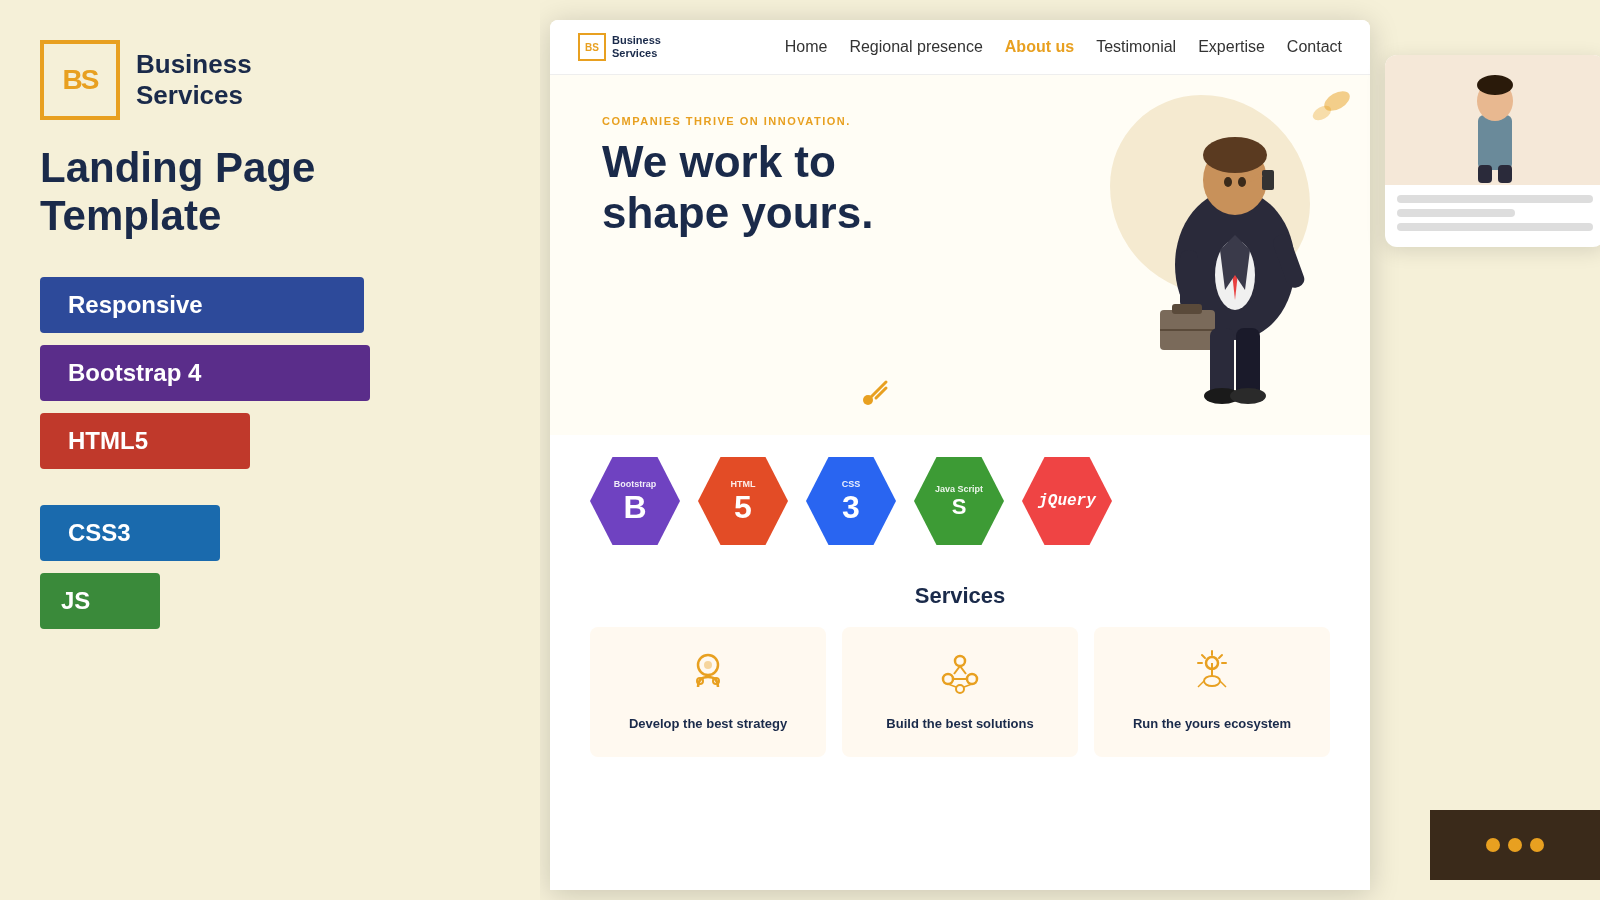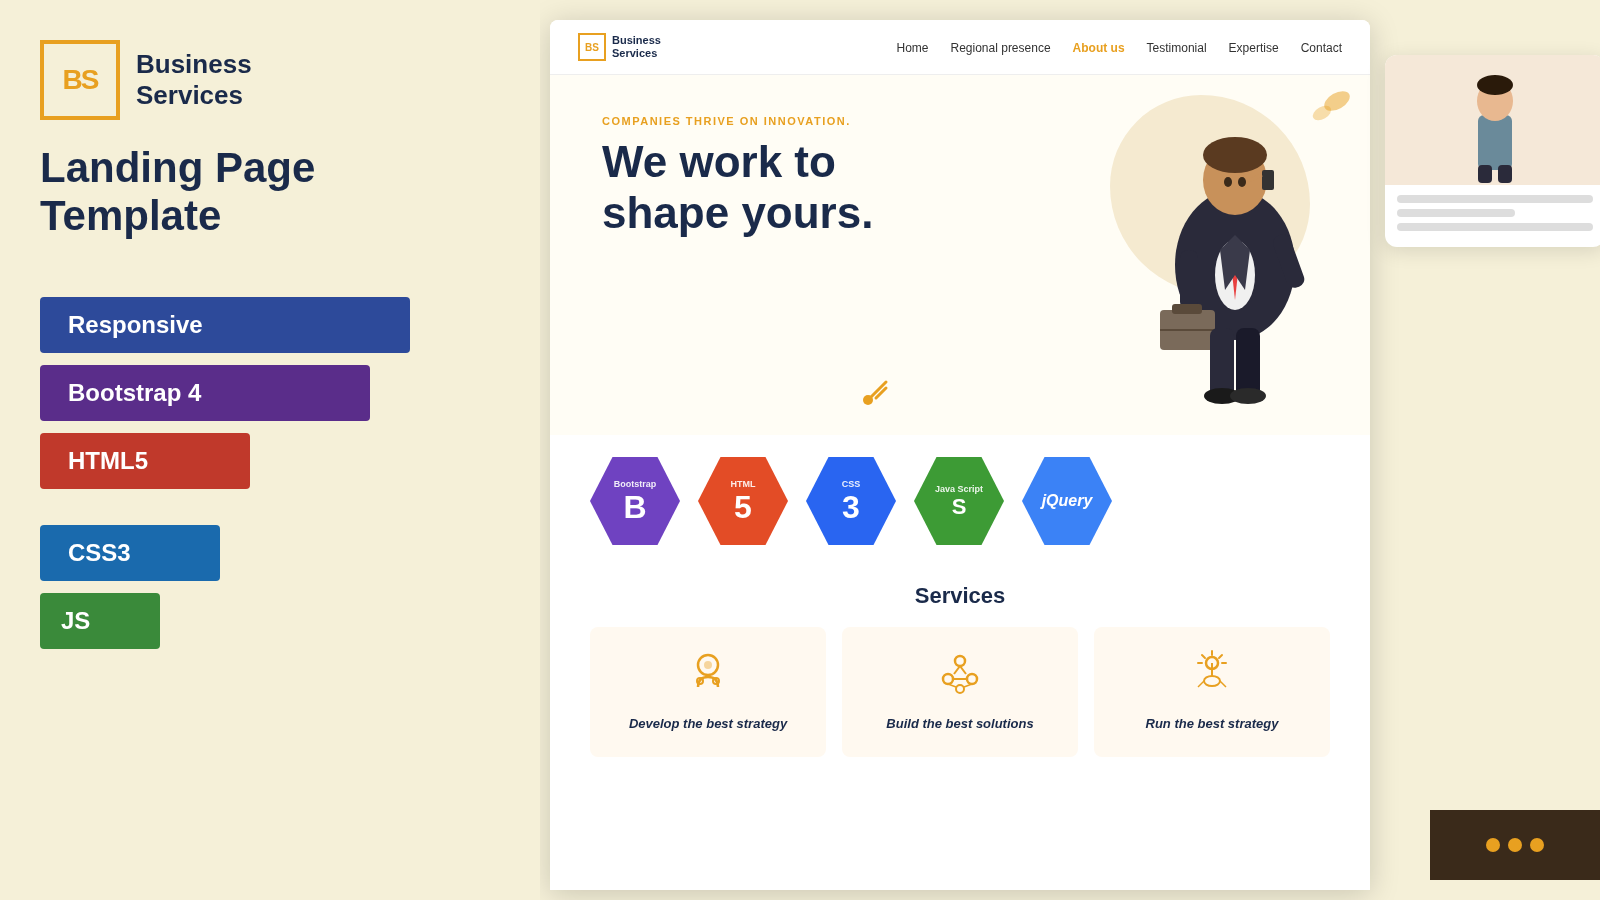--- a/index.html
+++ b/index.html
@@ -65,21 +65,21 @@
     .badge {
       display: inline-block;
       padding: 14px 28px;
       font-size: 24px;
       font-weight: 600;
       color: white;
       border-radius: 4px;
       margin-bottom: 12px;
     }
 
-    .badge-responsive { background: #2d4a9a; width: 370px; margin-top: 20px; }
+    .badge-responsive { background: #2d4a9a; width: 324px; }
     .badge-bootstrap { background: #5a2d8a; width: 330px; }
     .badge-html5 { background: #c0392b; width: 210px; }
     .badge-css3 { background: #1a6aad; width: 180px; margin-top: 24px; }
     .badge-js { background: #3a8a3a; width: 120px; padding-left: 21px; }
 
     
     .right-panel {
       flex: 1;
       display: flex;
       align-items: stretch;
@@ -138,21 +138,21 @@
       line-height: 1.2;
     }
 
     .nav-links {
       display: flex;
       gap: 22px;
       list-style: none;
     }
 
     .nav-links li a {
-      font-size: 12px;
+      font-size: 16px;
       color: #333;
       text-decoration: none;
       font-weight: 500;
     }
 
     .nav-links li a.active {
       color: #e8a020;
       font-weight: 700;
     }
 
@@ -254,21 +254,20 @@
       font-size: 22px;
       font-weight: 700;
       color: #1a2a4a;
       text-align: center;
       margin-bottom: 18px;
     }
 
     .services-cards {
       display: flex;
       gap: 16px;
-      font-style: italic;
     }
 
     .service-card {
       flex: 1;
       background: #fff9f0;
       border-radius: 8px;
       padding: 22px 16px 18px 16px;
       display: flex;
       flex-direction: column;
       align-items: center;
@@ -465,21 +464,21 @@
       <div class="tech-icon hex" style="background:#2965f1;">
         <div class="icon-label">CSS</div>
         <div class="icon-main">3</div>
       </div>
 
       <div class="tech-icon hex" style="background:#3d9b35;">
         <div class="icon-label">Java Script</div>
         <div class="icon-main" style="font-size:22px;">S</div>
       </div>
 
-      <div class="tech-icon hex" style="background:#3b82f6;">
+      <div class="tech-icon hex" style="background:#ef4444;font-family:Liberation Mono, monospace;">
         <div class="icon-main" style="font-size:16px; font-style:italic;">jQuery</div>
       </div>
     </div>
 
     <div class="services-section">
       <div class="services-title">Services</div>
       <div class="services-cards">
 
         <div class="service-card">
           <div class="service-icon">
@@ -520,21 +519,21 @@
               <line x1="24" y1="6" x2="24" y2="2" stroke="#e8a020" stroke-width="2" stroke-linecap="round"></line>
               <line x1="31" y1="9" x2="34" y2="6" stroke="#e8a020" stroke-width="2" stroke-linecap="round"></line>
               <line x1="17" y1="9" x2="14" y2="6" stroke="#e8a020" stroke-width="2" stroke-linecap="round"></line>
               <line x1="34" y1="14" x2="38" y2="14" stroke="#e8a020" stroke-width="2" stroke-linecap="round"></line>
               <line x1="14" y1="14" x2="10" y2="14" stroke="#e8a020" stroke-width="2" stroke-linecap="round"></line>
               <ellipse cx="24" cy="32" rx="8" ry="5" stroke="#e8a020" stroke-width="2" fill="none"></ellipse>
               <line x1="16" y1="32" x2="10" y2="38" stroke="#e8a020" stroke-width="1.5"></line>
               <line x1="32" y1="32" x2="38" y2="38" stroke="#e8a020" stroke-width="1.5"></line>
             </svg>
           </div>
-          <div class="service-label">Run the best strategy</div>
+          <div class="service-label">Run the yours ecosystem</div>
         </div>
       </div>
     </div>
 
   </div>
 
   <div class="side-card" style="right: -5px; top: 55px;">
 
     <div style="display:flex; justify-content:center; padding:10px 0 0; background:#f5e8d8;">
       <svg width="70" height="120" viewBox="0 0 70 120">

